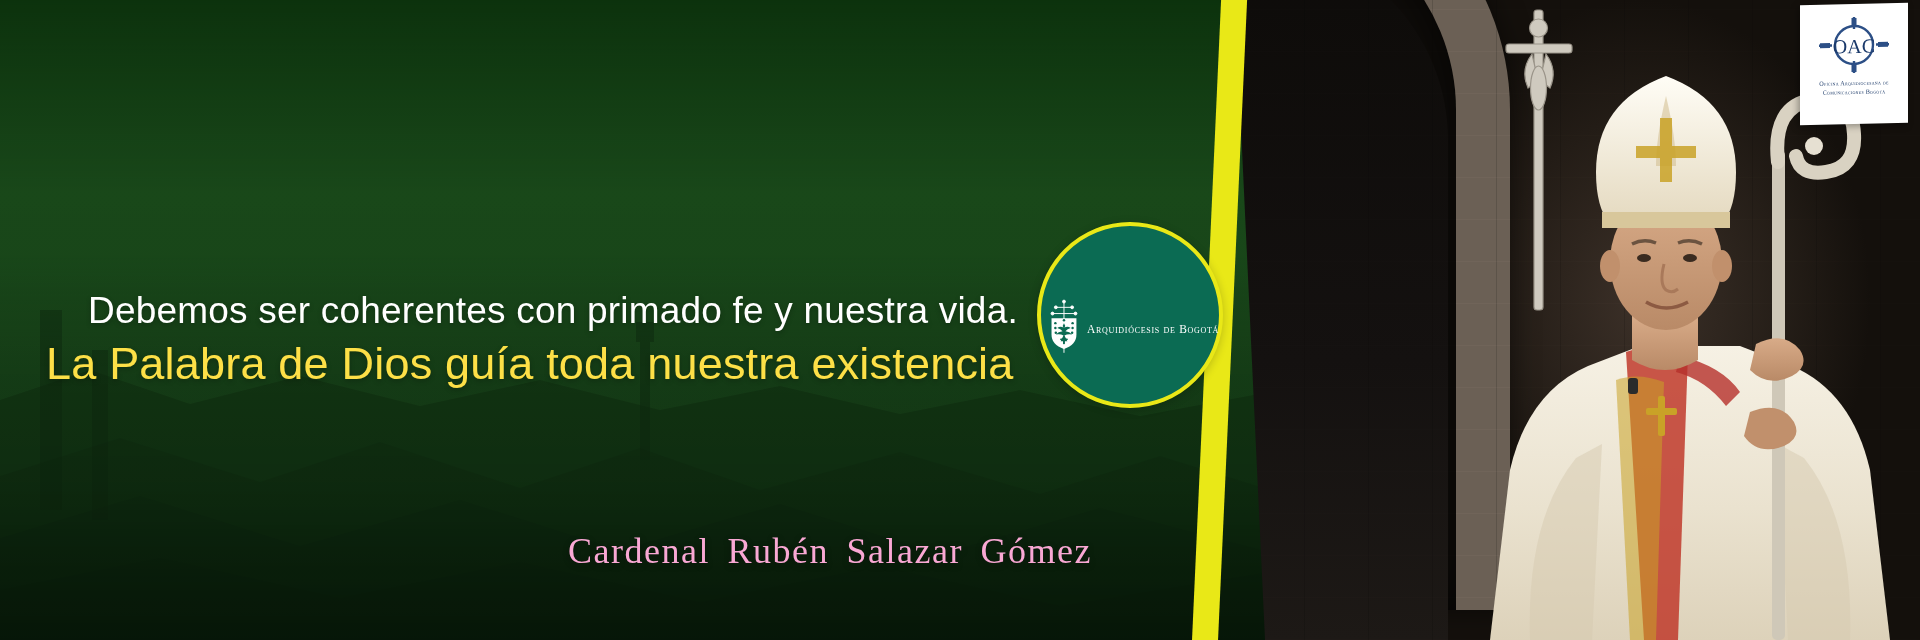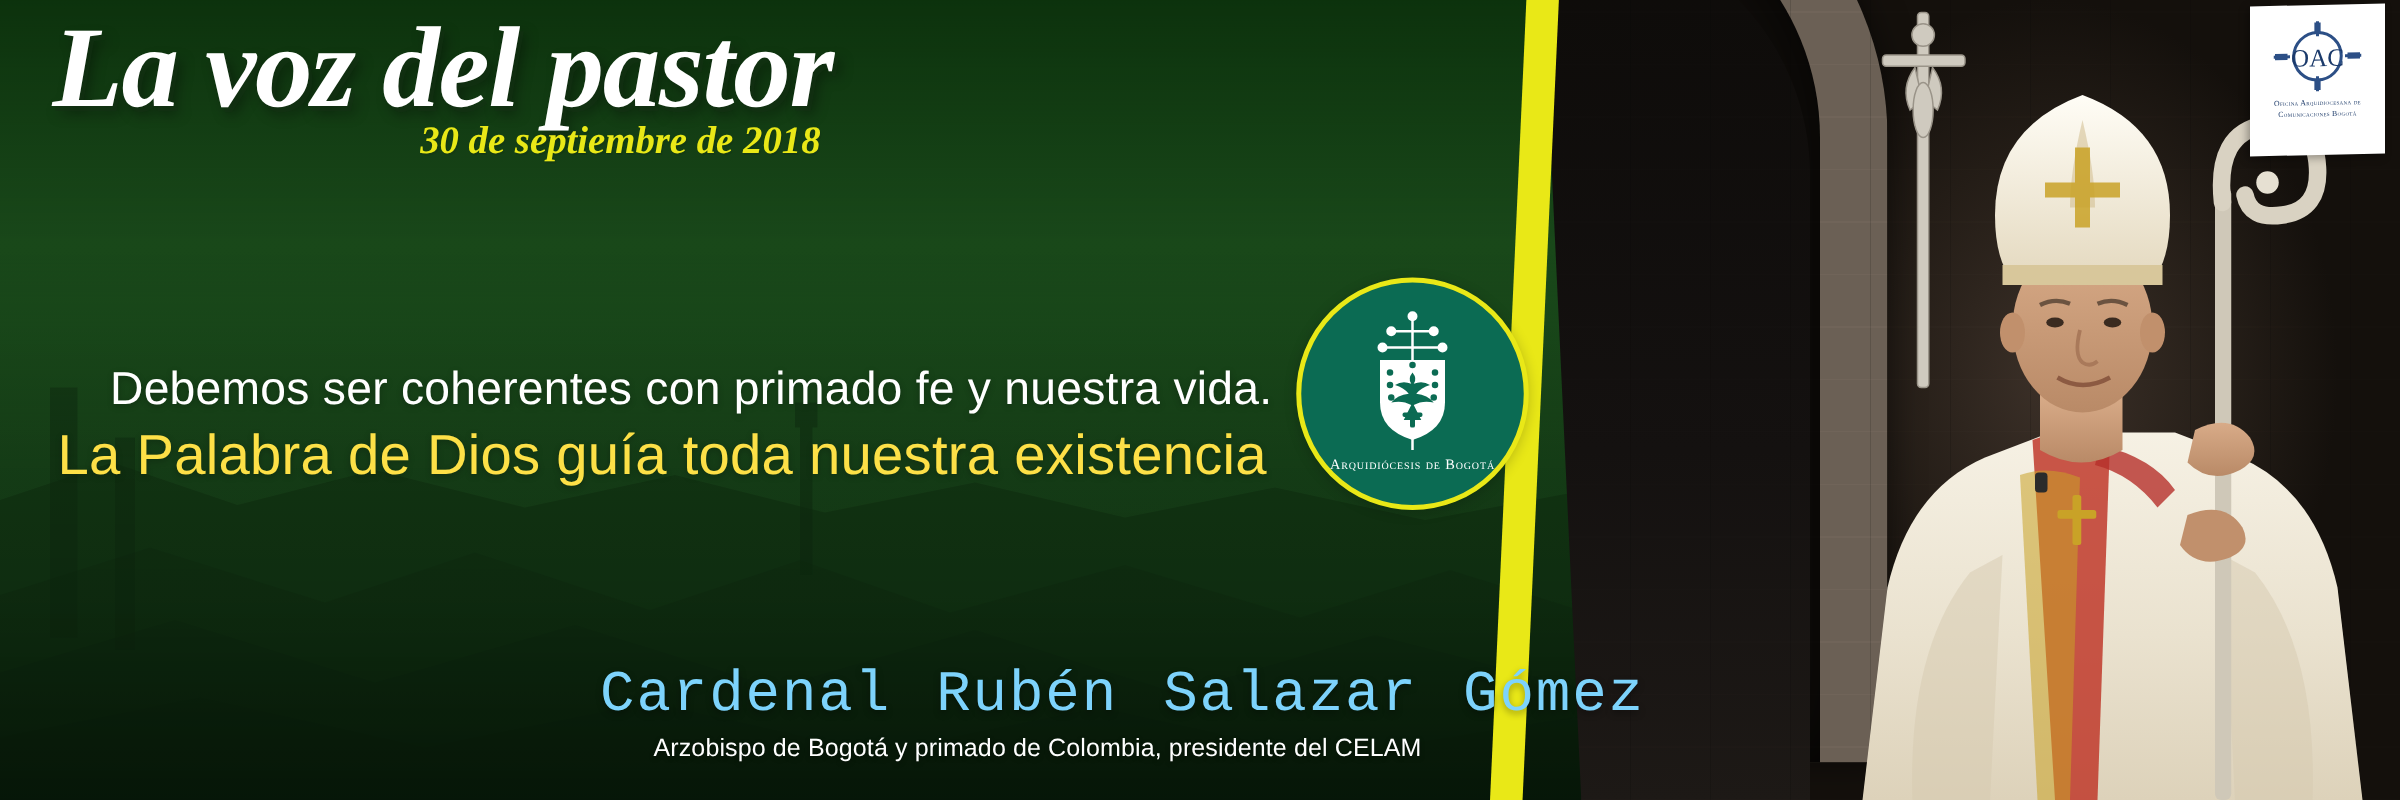--- a/index.html
+++ b/index.html
@@ -92,37 +92,37 @@
   .quote-block { position:absolute; left:88px; top:290px; z-index:12; }
   .quote-line1 { font-size:37px; color:#fff; letter-spacing:.2px; white-space:nowrap;
                  text-shadow:0 2px 5px rgba(0,0,0,.25); }
   .quote-line2 { font-size:45px; color:#fde047; margin-top:6px; margin-left:-42px;
                  letter-spacing:.2px; white-space:nowrap;
                  text-shadow:0 2px 5px rgba(0,0,0,.25); }
 
   
   .attrib { position:absolute; left:480px; top:530px; width:700px; text-align:center; z-index:12; }
   .attrib-name {
-    font-family:Liberation Mono, monospace; font-size:46px; color:#7dd3fc;
+    font-family:Liberation Serif, serif; font-size:36px; color:#f9a8d4;
     letter-spacing:1.5px; word-spacing:7px; white-space:nowrap;
     text-shadow:0 2px 6px rgba(0,0,0,.35);
   }
   .attrib-role {
     font-size:20px; color:#fff; margin-top:6px; letter-spacing:.1px; white-space:nowrap;
     text-shadow:0 1px 4px rgba(0,0,0,.35);
   }
 
   
   .crest {
     position:absolute; left:1037px; top:222px; width:186px; height:186px;
     border-radius:50%;
     background:#0b6b53;
     border:4px solid #e9e817;
     z-index:8;
-    display:flex; flex-direction:column; align-items:center; justify-content:flex-start;
+    display:flex; flex-direction:row; align-items:center; justify-content:flex-start;
     padding-top:22px;
     box-shadow:0 2px 10px rgba(0,0,0,.2);
   }
   .crest-label {
     font-family:"Liberation Serif", serif;
     font-size:11.5px; color:#ffffff; letter-spacing:.7px;
     font-variant:small-caps; margin-top:6px; white-space:nowrap;
   }
 
   
@@ -248,33 +248,28 @@
           <rect x="640" y="150" width="10" height="120"></rect>
           <rect x="636" y="132" width="18" height="20"></rect>
         </g>
       </svg>
     </div>
     <div class="green-wash"></div>
   </div>
 
   <div class="yellow-diag"></div>
 
-  <div class="title-block">
-    <div class="title">La voz del pastor</div>
-    <div class="date">30 de septiembre de 2018</div>
-  </div>
 
   <div class="quote-block">
     <div class="quote-line1">Debemos ser coherentes con primado fe y nuestra vida.</div>
     <div class="quote-line2">La Palabra de Dios guía toda nuestra existencia</div>
   </div>
 
   <div class="attrib">
     <div class="attrib-name">Cardenal Rubén Salazar Gómez</div>
-    <div class="attrib-role">Arzobispo de Bogotá y primado de Colombia,  presidente del CELAM</div>
   </div>
 
   <div class="crest">
     <svg width="96" height="112" viewBox="0 0 96 112">
       <g stroke="#ffffff" fill="none" stroke-width="2">
 
         <line x1="48" y1="6" x2="48" y2="46"></line>
         <line x1="32" y1="17" x2="64" y2="17"></line>
         <line x1="25" y1="30" x2="71" y2="30"></line>
         <circle cx="48" cy="5" r="3" fill="#fff"></circle>

